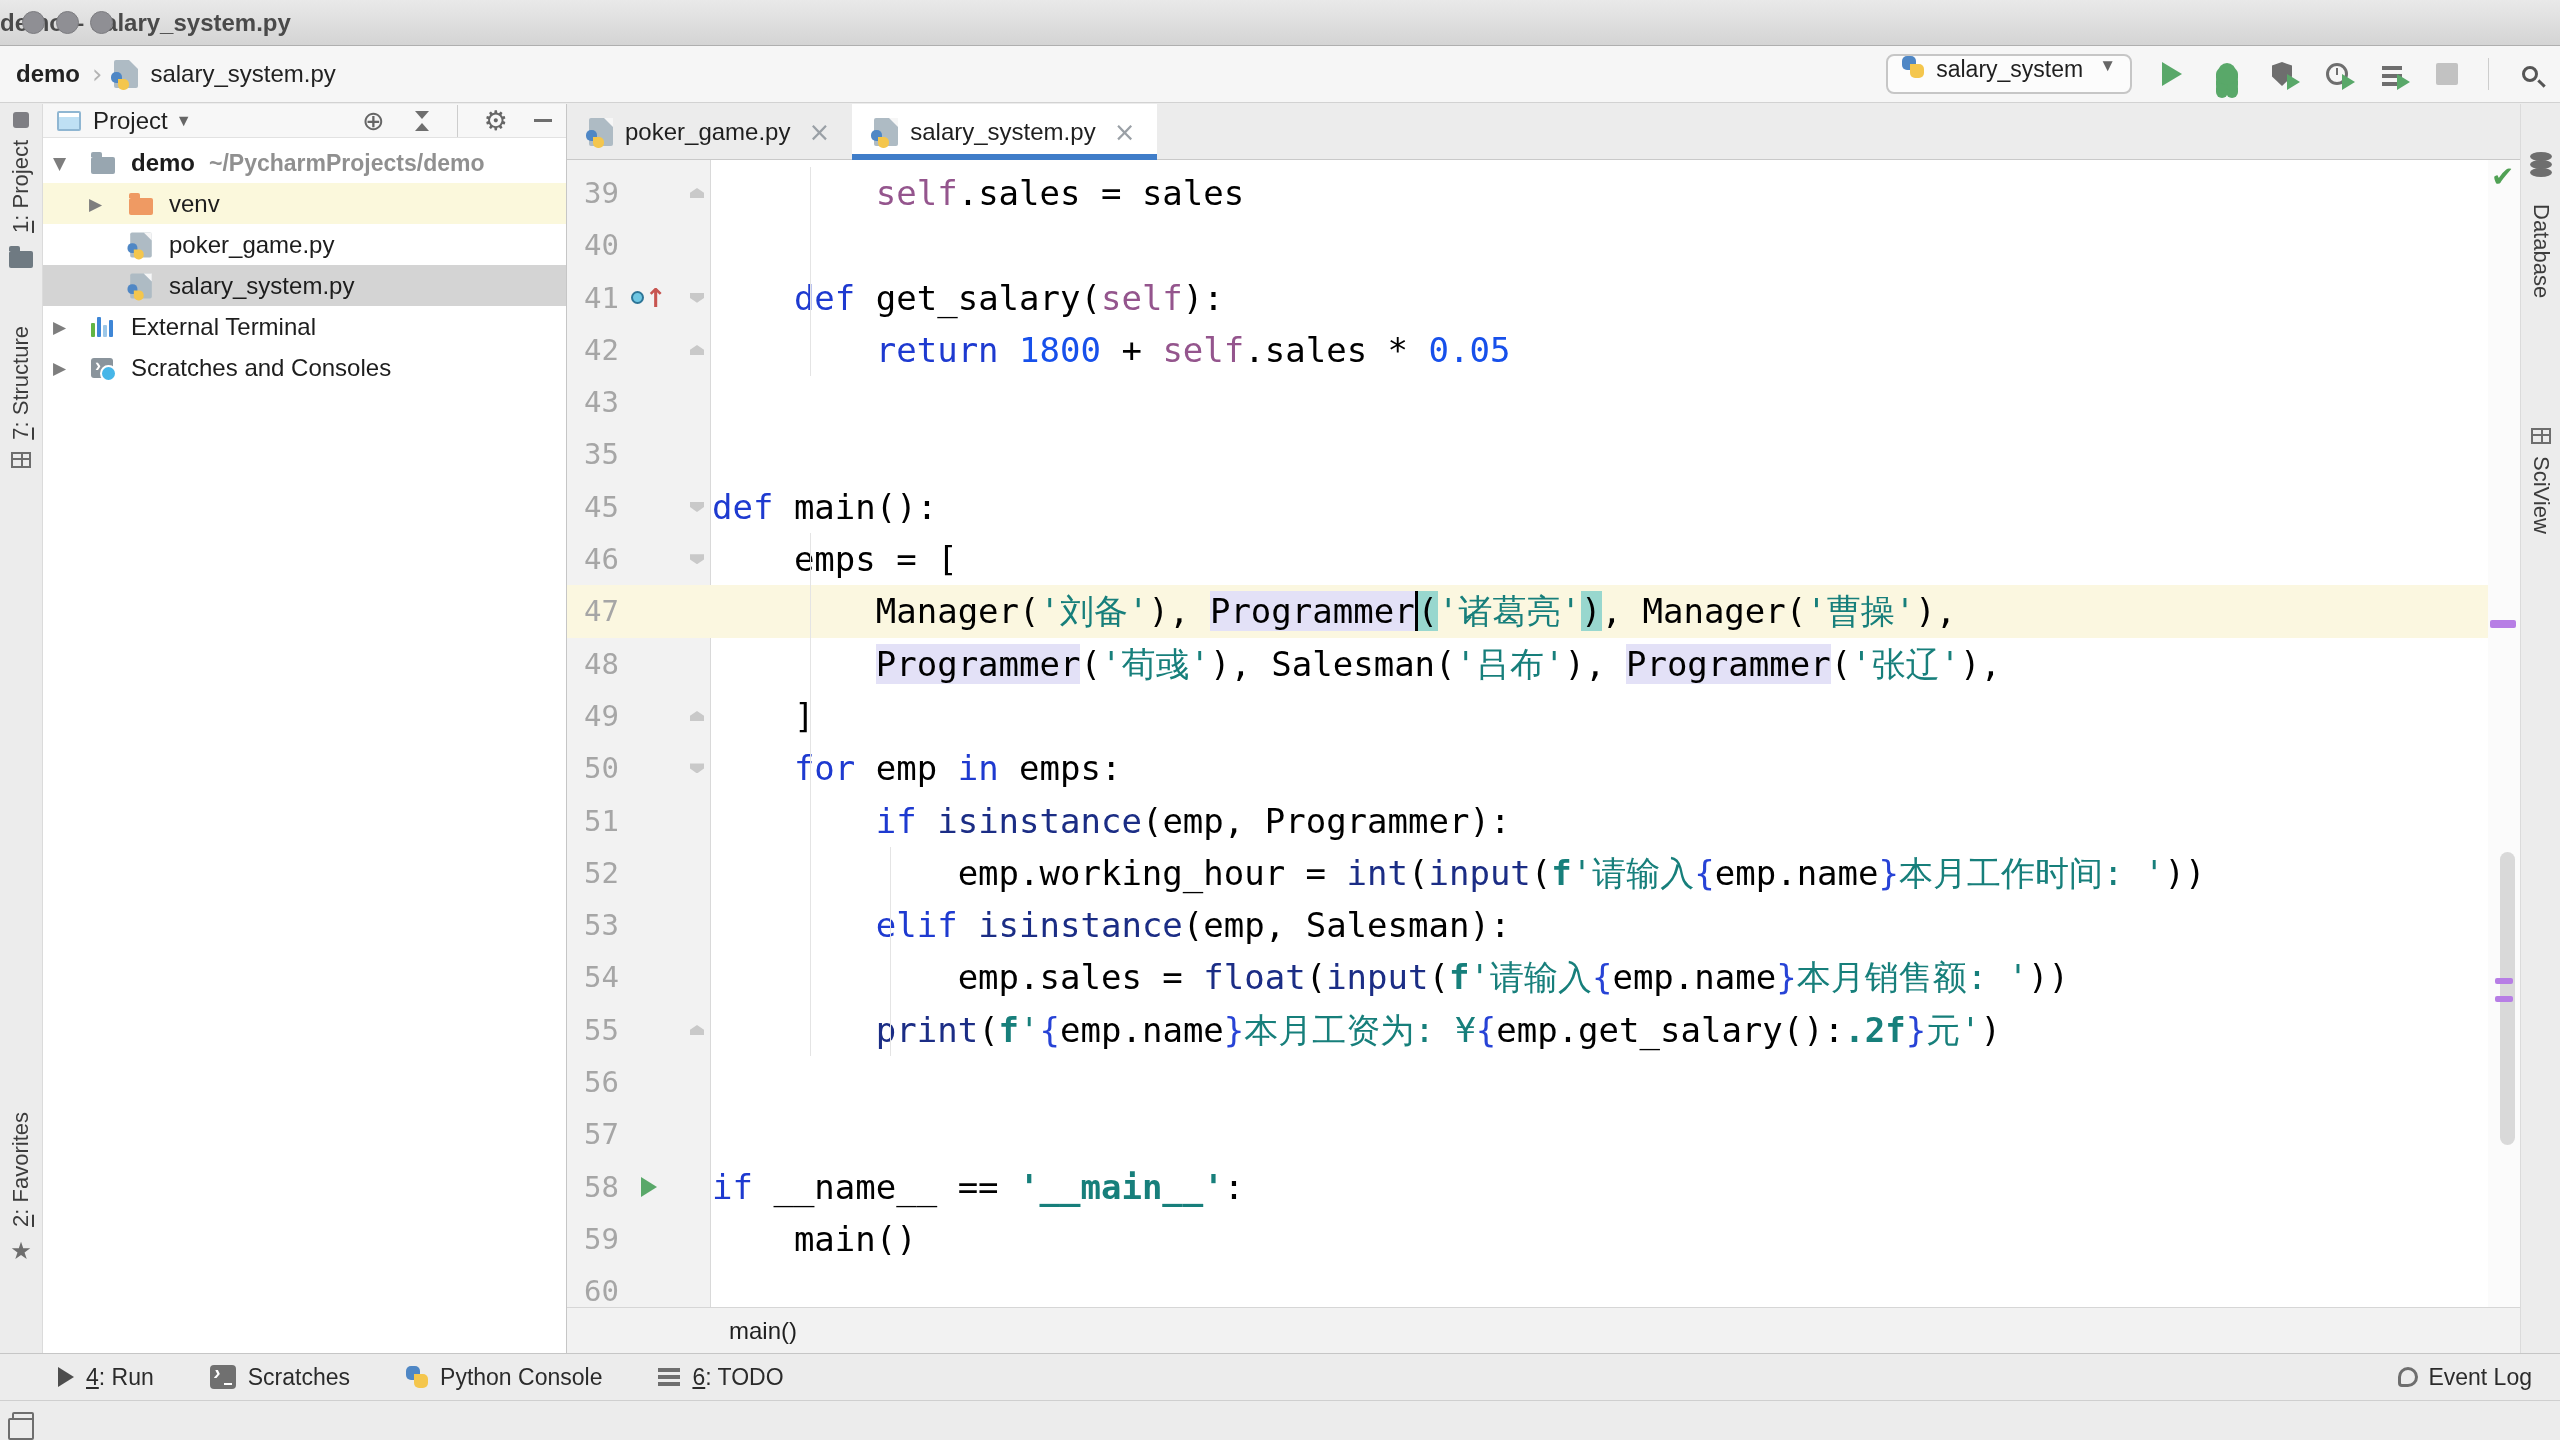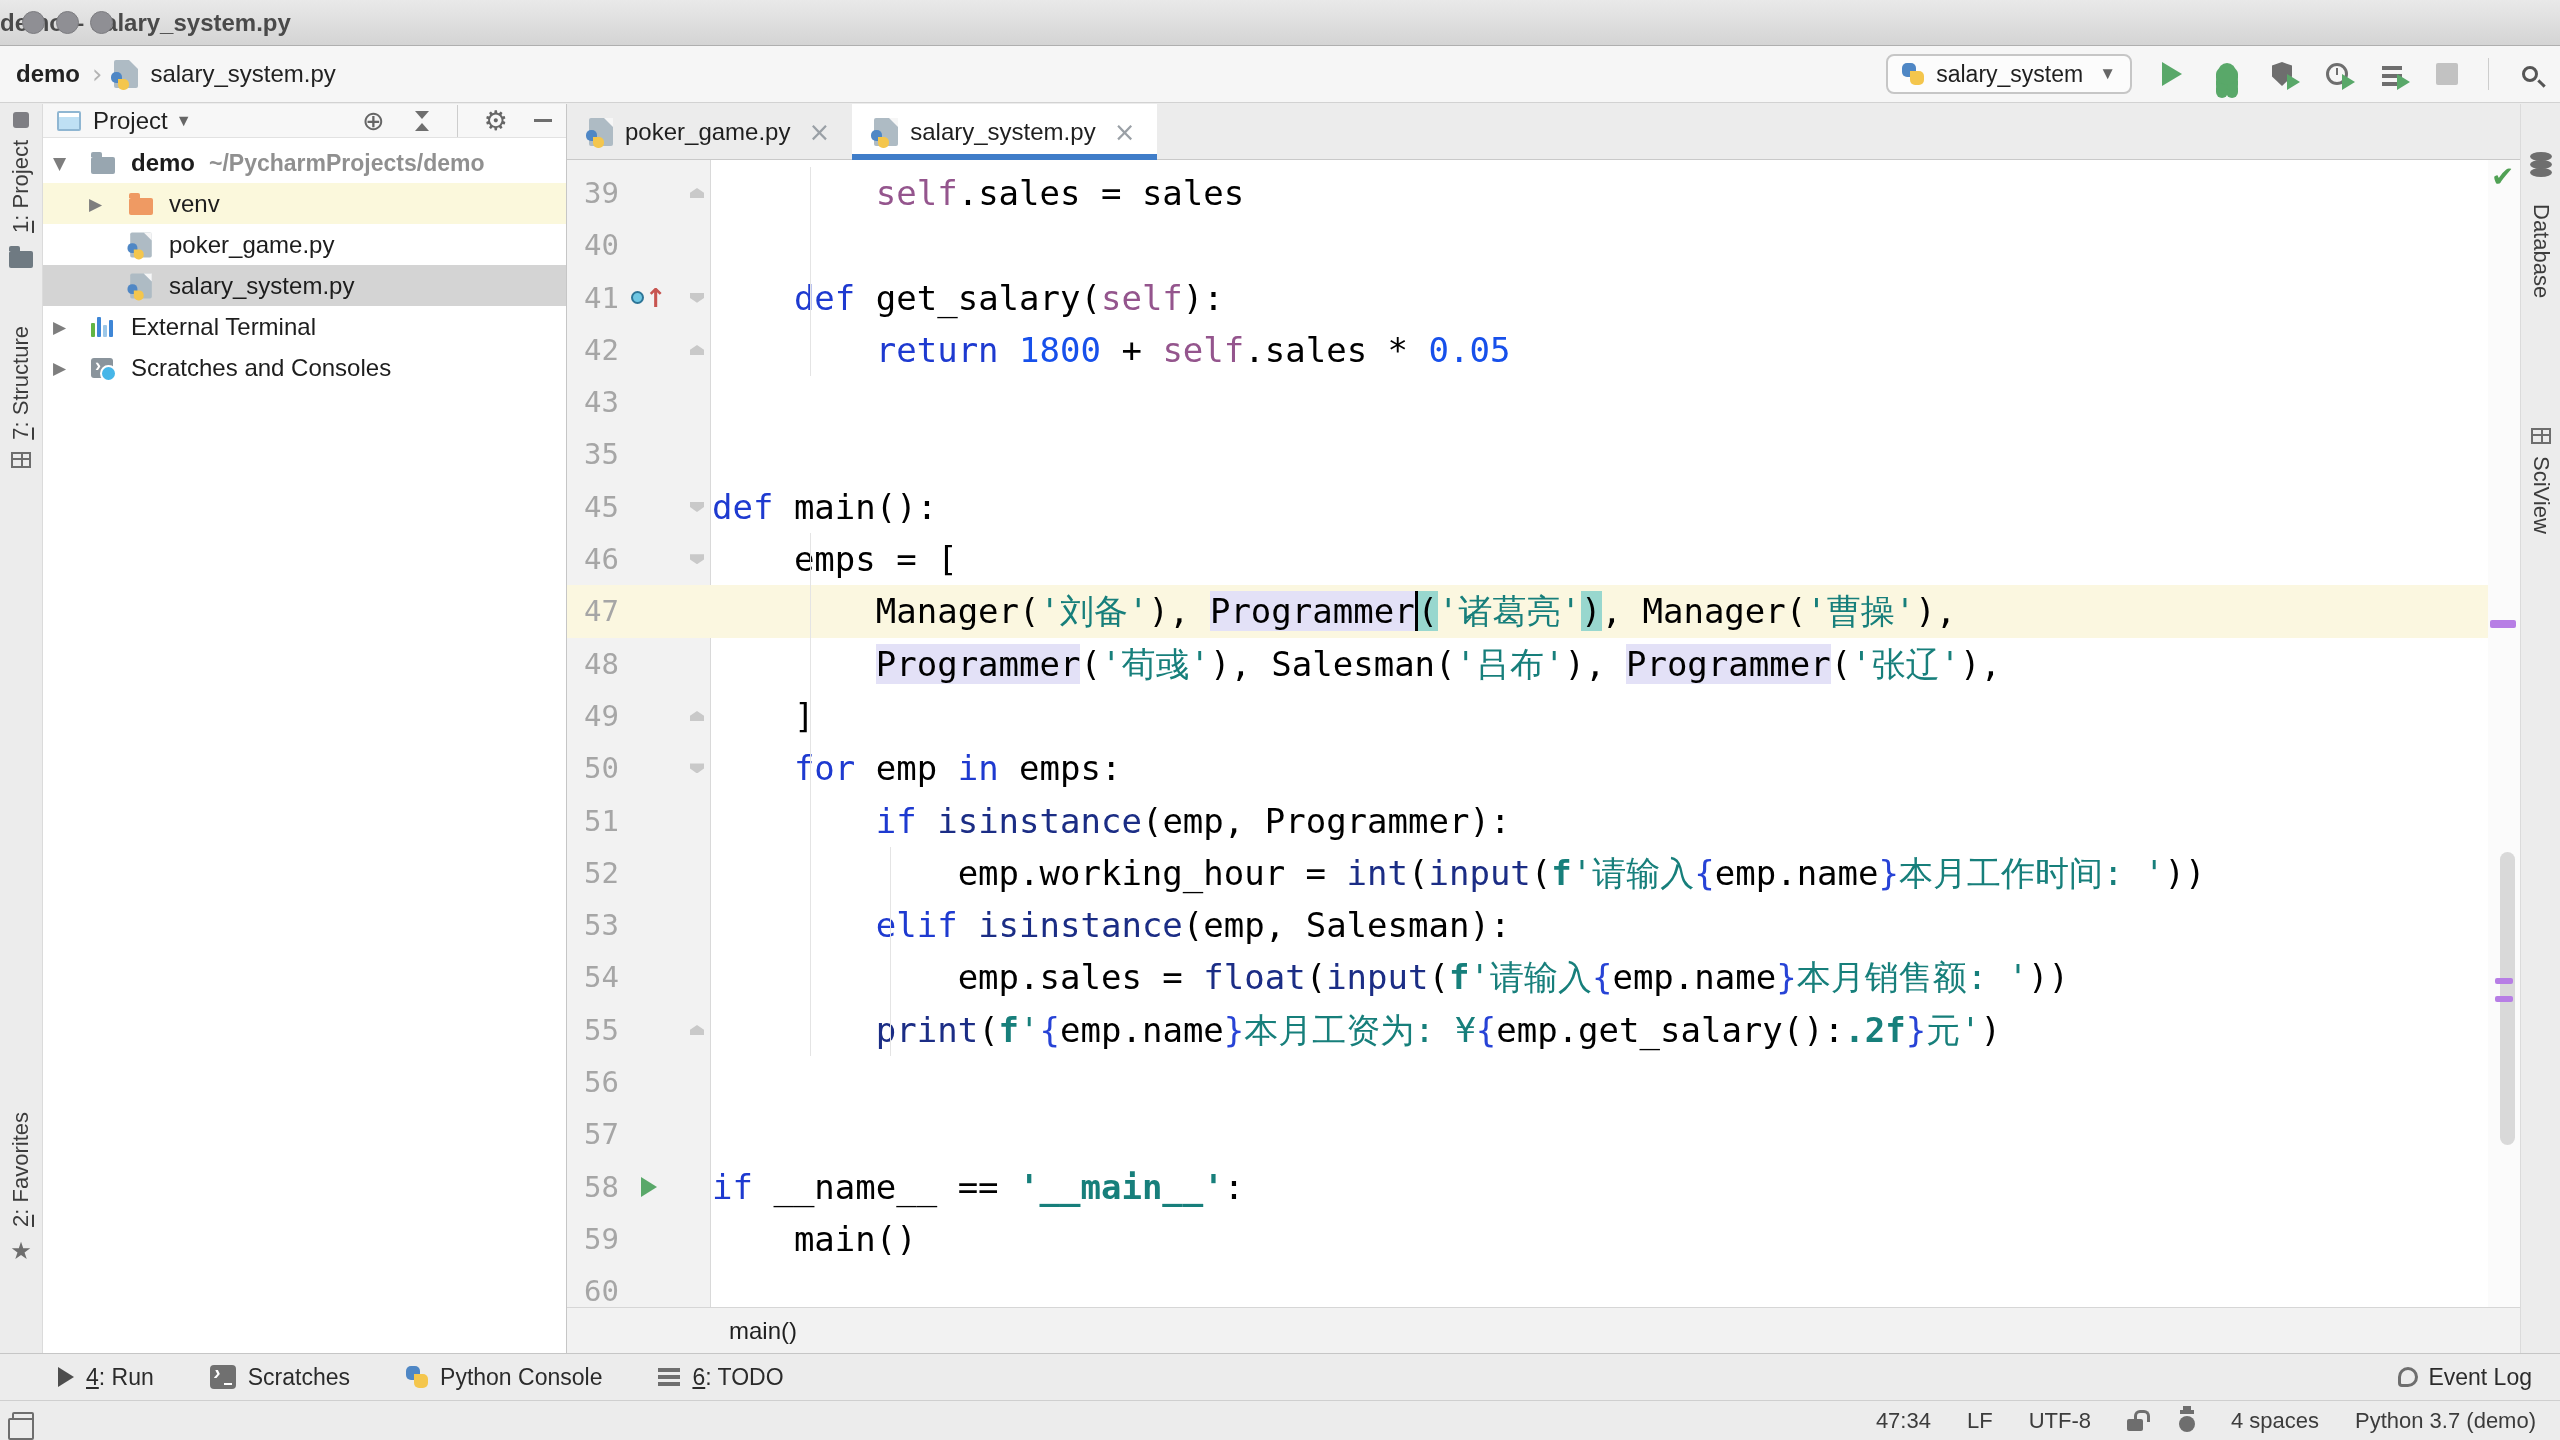--- a/index.html
+++ b/index.html
@@ -14,21 +14,21 @@
     background:#8F8F94; border:1px solid #7C7C80; }
   #tl-close{left:22px} #tl-min{left:56px} #tl-max{left:90px}
   #wintitle { width:100%; line-height:46px; font-size:24px; font-weight:700; color:#4A4A4A; }
 
   
   #topbar { position:absolute; top:46px; left:0; width:2560px; height:57px; background:#F6F6F6;
     border-bottom:1px solid #D2D2D2; display:flex; align-items:center; padding:0 16px; }
   .crumb { font-size:24px; color:#222; }
   .crumb.bold { font-weight:700; }
   .crumb-sep { color:#B3B3B3; font-size:26px; margin:0 12px; font-family:"DejaVu Sans",sans-serif; }
-  #runwidget { display:flex; align-items:center; gap:12px; border:2px solid #C6C6C6; border-radius:8px;
+  #runwidget { display:flex; gap:12px; border:2px solid #C6C6C6; border-radius:8px;
     height:40px; padding:0 14px; background:#FCFCFC; margin-right:26px; }
   #runwidget .lbl { font-size:23px; color:#1f1f1f; }
   #runwidget .dd { font-size:17px; color:#666; margin-left:4px; }
   #actions { display:flex; align-items:center; gap:27px; }
 
   
   .pylogo { position:relative; width:22px; height:22px; display:inline-block; flex:none; }
   .pylogo::before { content:""; position:absolute; left:0; top:0; width:14px; height:14px;
     background:#4F87C5; border-radius:5px 5px 0 5px; }
   .pylogo::after { content:""; position:absolute; right:0; bottom:0; width:14px; height:14px;
@@ -496,22 +496,13 @@
       </span>
     </span>
   <span id="eventlog">
     <i class="bellico"></i>
     <span>Event Log</span>
   </span>
 </div>
 
 <div id="statusbar">
   <span class="dockico"></span>
-  <span id="statright">
-      <span>47:34</span>
-      <span>LF</span>
-      <span>UTF-8</span>
-      <span class="lockico"></span>
-      <span class="faceico"></span>
-      <span>4 spaces</span>
-      <span>Python 3.7 (demo)</span>
-    </span>
 </div>
 
 </body></html>

